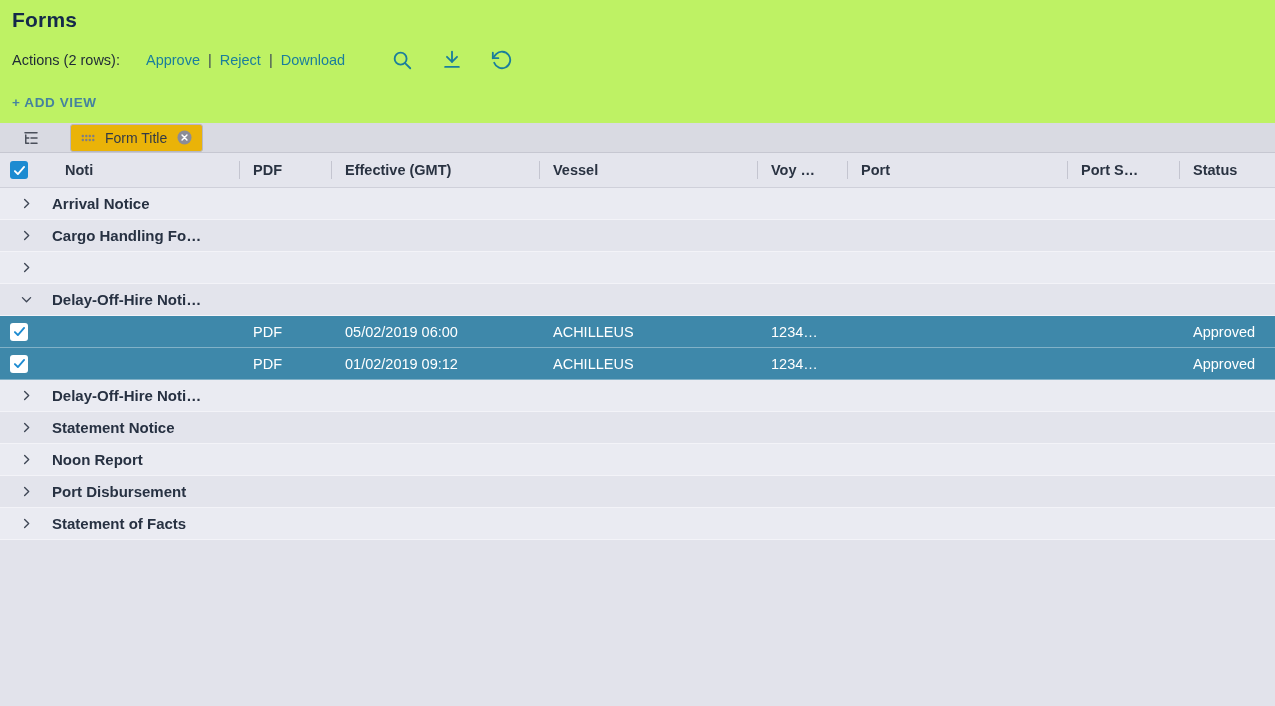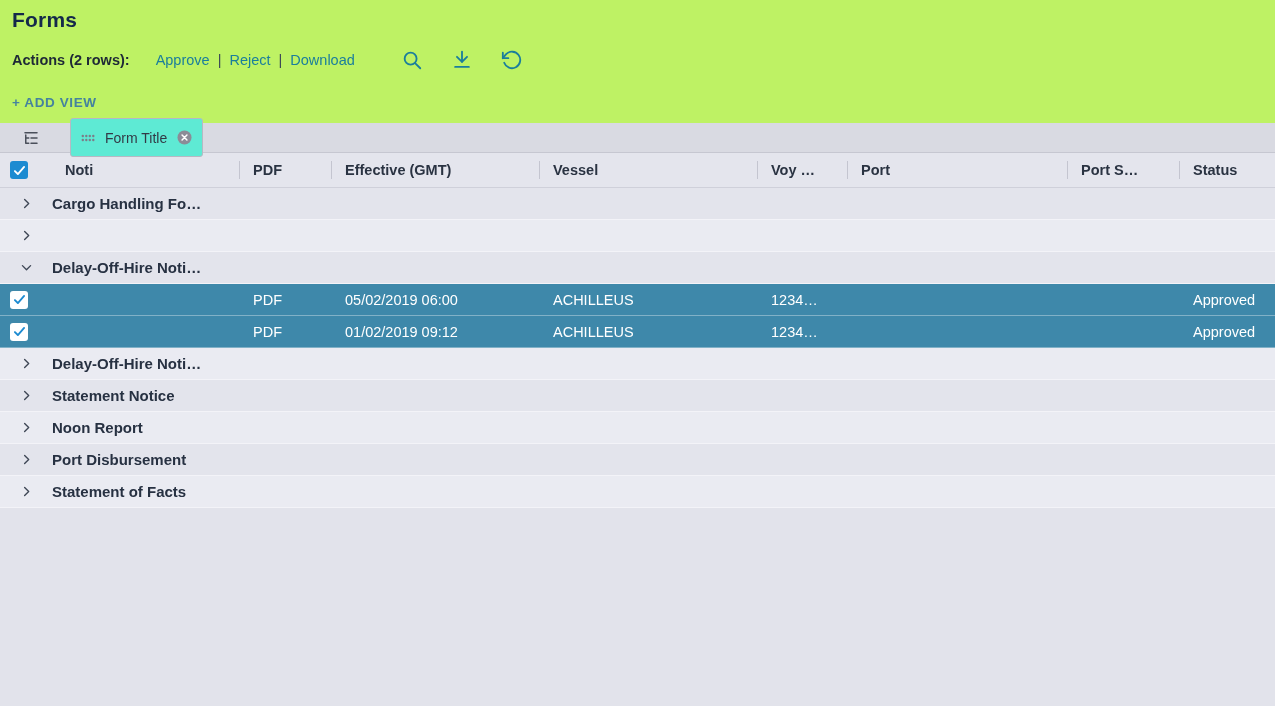--- a/index.html
+++ b/index.html
@@ -19,41 +19,41 @@
   }
 
   
   .topbar { padding:8px 0 0 12px; background:#bef264; height:123px; }
   .page-title {
     font-size:21px; font-weight:bold; color:var(--title-col); letter-spacing:.2px;
   }
   .actions-row {
     margin-top:15px; display:flex; align-items:center; font-size:14.5px; height:26px;
   }
-  .actions-label { font-weight:bold; color:#1e2936; margin-right:18px;text-align:right; }
+  .actions-label { font-weight:normal; color:#1e2936; margin-right:18px;text-align:right; }
   .action-link { color:var(--accent); cursor:pointer; margin:0 8px; }
   .action-link:first-of-type { margin-left:0; }
   .pipe { color:#3a4656; }
   .action-icons { display:flex; align-items:center; gap:28px; margin-left:38px; color:var(--accent); }
   .icon-btn { display:inline-flex; align-items:center; justify-content:center; cursor:pointer; }
   .add-view {
     margin-top:22px; color:#45839e; font-size:13.5px; font-weight:bold;
     letter-spacing:.6px; cursor:pointer; display:inline-block;
   }
 
   
   .grid { height:583px; background:#e2e3eb; }
 
   .group-bar {
     height:30px; background:#d9dae2; display:flex; align-items:center;
     border-bottom:1px solid #c6c7d1;
   }
   .group-bar-icon { margin-left:22px; color:#4a4f5a; display:inline-flex; cursor:pointer; }
   .chip {
-    margin-left:30px; height:39px; background:#5eead4; border:1px solid #b7b8c3;
+    margin-left:30px; height:28px; background:#eab308; border:1px solid #b7b8c3;
     border-radius:3px; display:flex; align-items:center; padding:0 10px; gap:10px;
     color:#333a46; font-size:14px; cursor:pointer;
   }
   .chip-handle { display:inline-flex; cursor:grab; }
   .chip-close { display:inline-flex; cursor:pointer; }
 
   .header-row {
     display:grid; grid-template-columns:var(--cols); height:35px; align-items:center;
     background:#e4e5ed; font-weight:bold; color:#2a3342; font-size:14.5px;
     border-bottom:1px solid #cfd0da;
@@ -169,20 +169,28 @@
     <div class="header-cell sep">PDF</div>
     <div class="header-cell sep">Effective (GMT)</div>
     <div class="header-cell sep">Vessel</div>
     <div class="header-cell sep">Voy …</div>
     <div class="header-cell sep">Port</div>
     <div class="header-cell sep">Port S…</div>
     <div class="header-cell">Status</div>
   </div>
 
   <div class="table-body">
+      <div class="row group-row">
+        <div class="cell chevron-cell">
+          <svg width="15" height="15" viewBox="0 0 24 24" fill="none" stroke="currentColor" stroke-width="2.2" stroke-linecap="round" stroke-linejoin="round">
+            <polyline points="9 5.5 15.5 12 9 18.5"></polyline>
+          </svg>
+        </div>
+        <div class="cell group-label">Arrival Notice</div>
+      </div>
       <div class="row group-row alt">
         <div class="cell chevron-cell">
           <svg width="15" height="15" viewBox="0 0 24 24" fill="none" stroke="currentColor" stroke-width="2.2" stroke-linecap="round" stroke-linejoin="round">
             <polyline points="9 5.5 15.5 12 9 18.5"></polyline>
           </svg>
         </div>
         <div class="cell group-label">Cargo Handling Fo…</div>
       </div>
       <div class="row group-row">
         <div class="cell chevron-cell">

